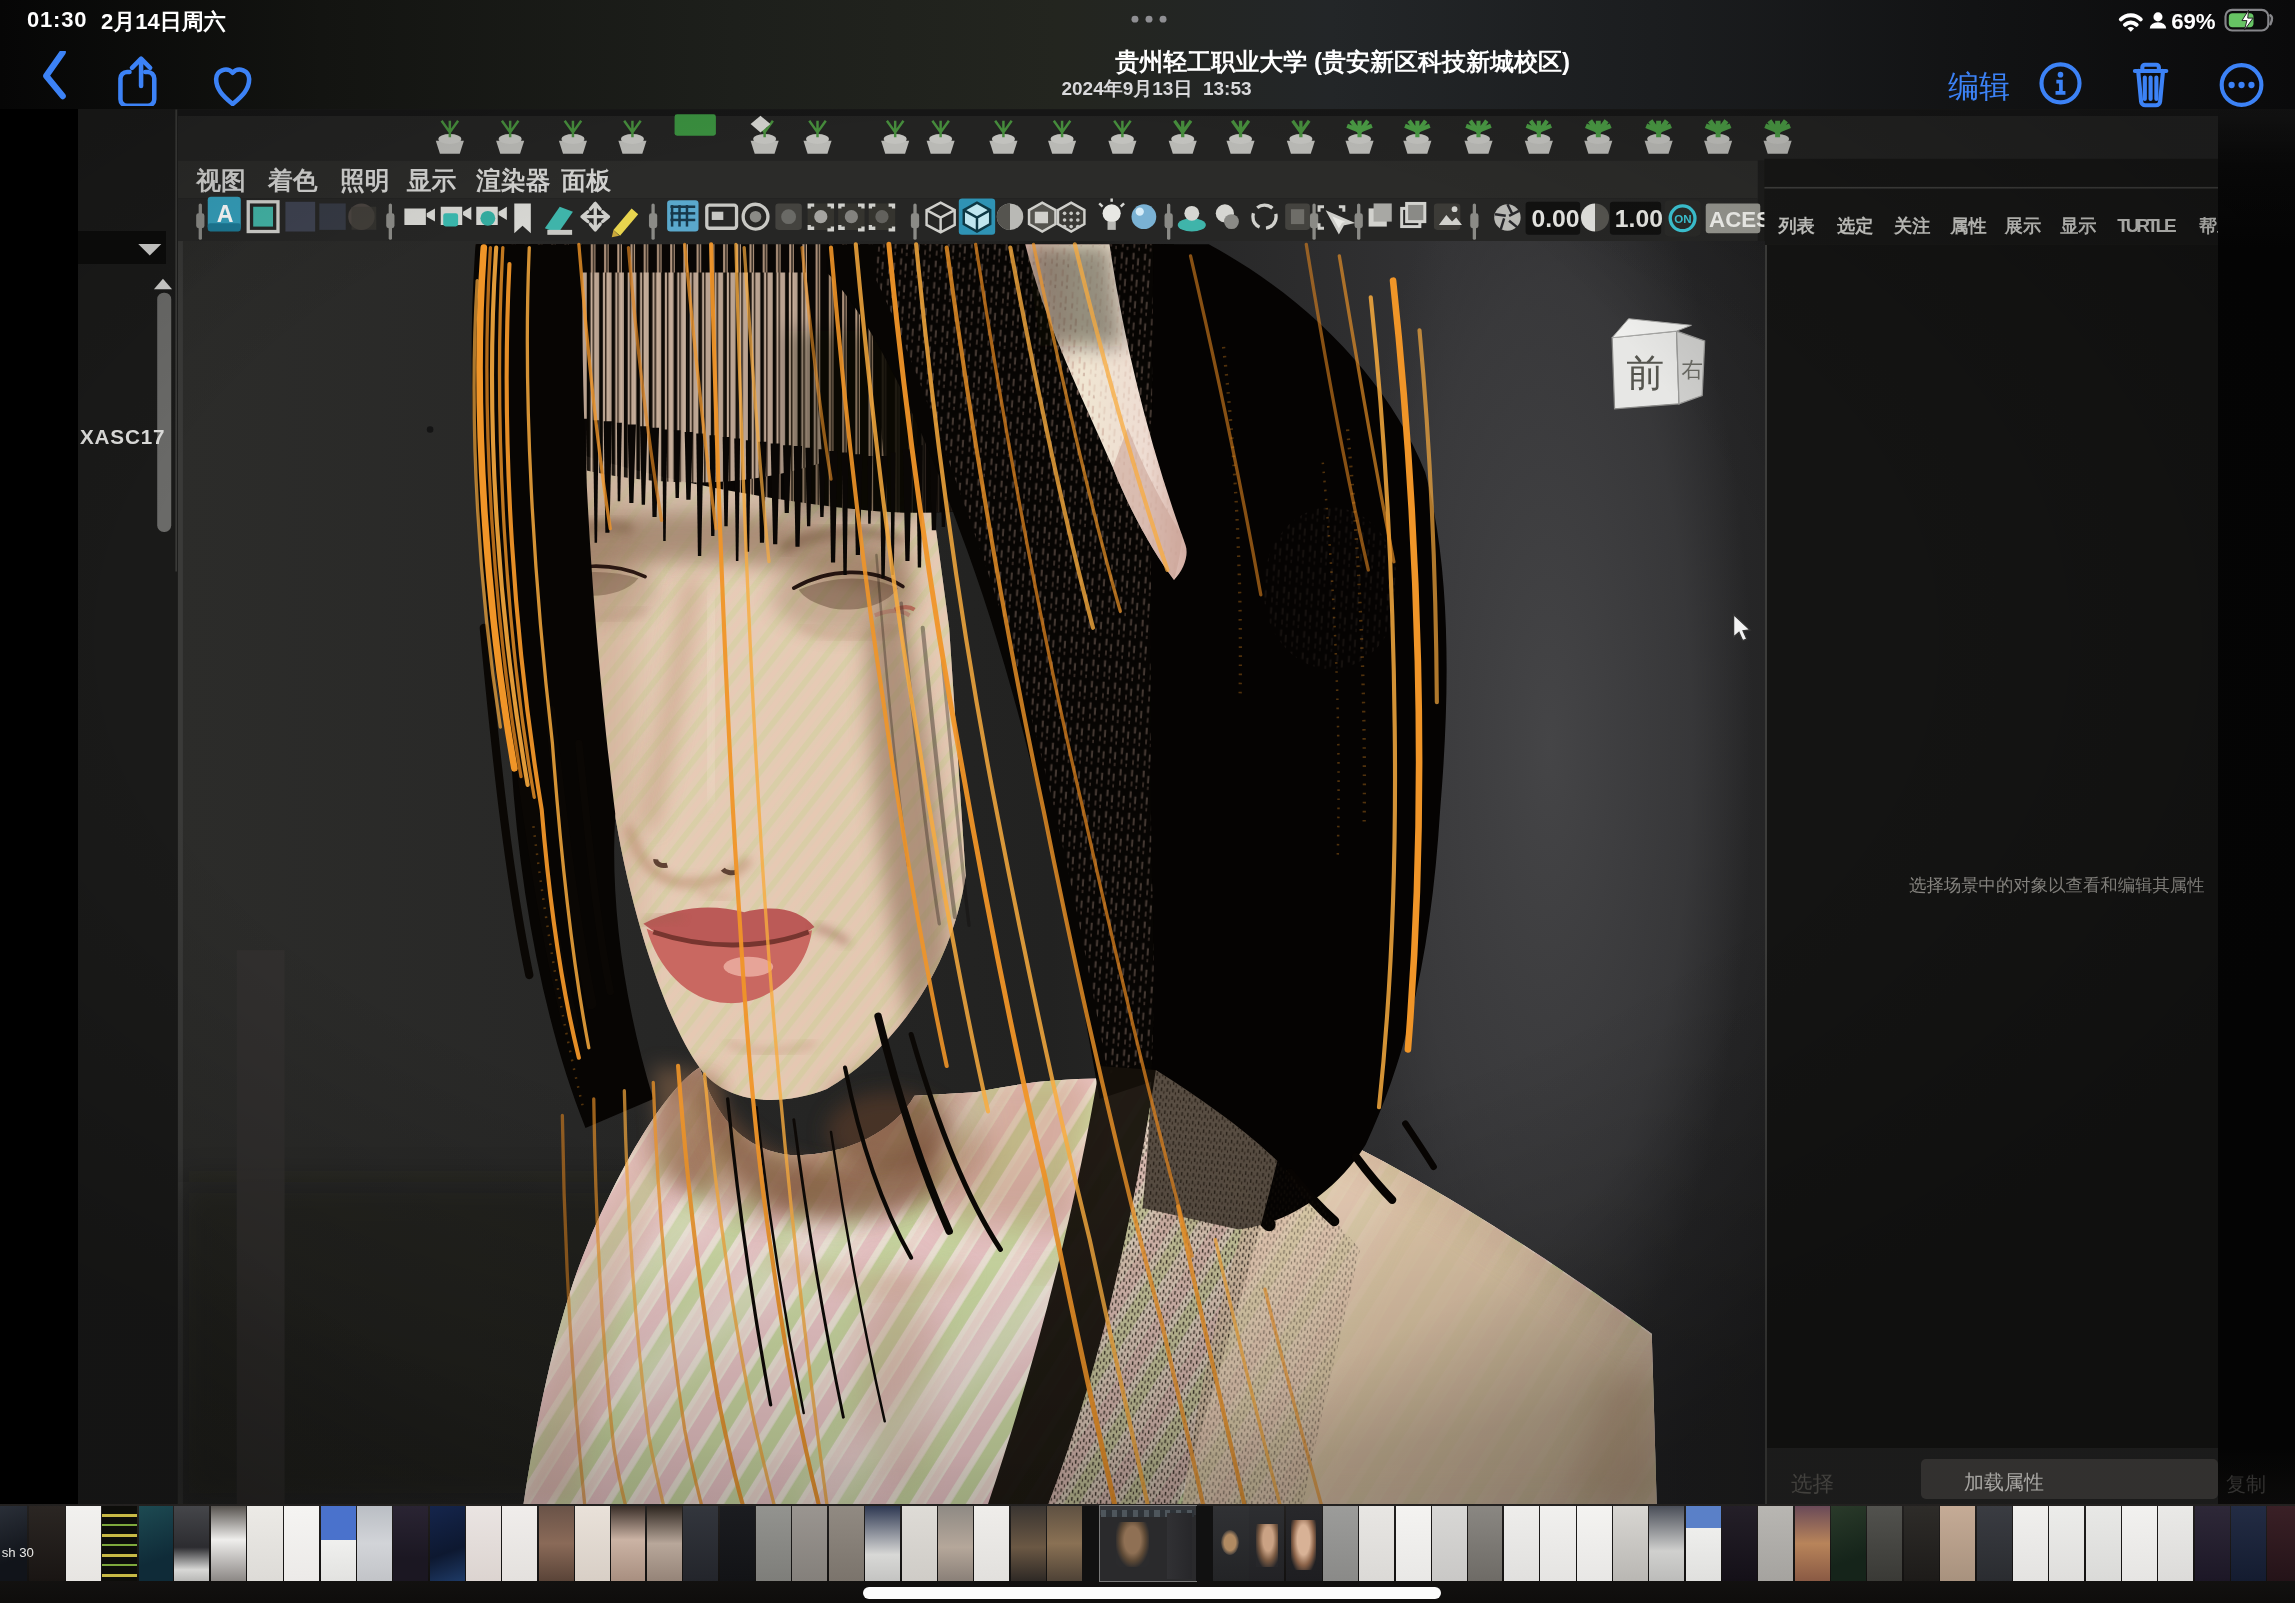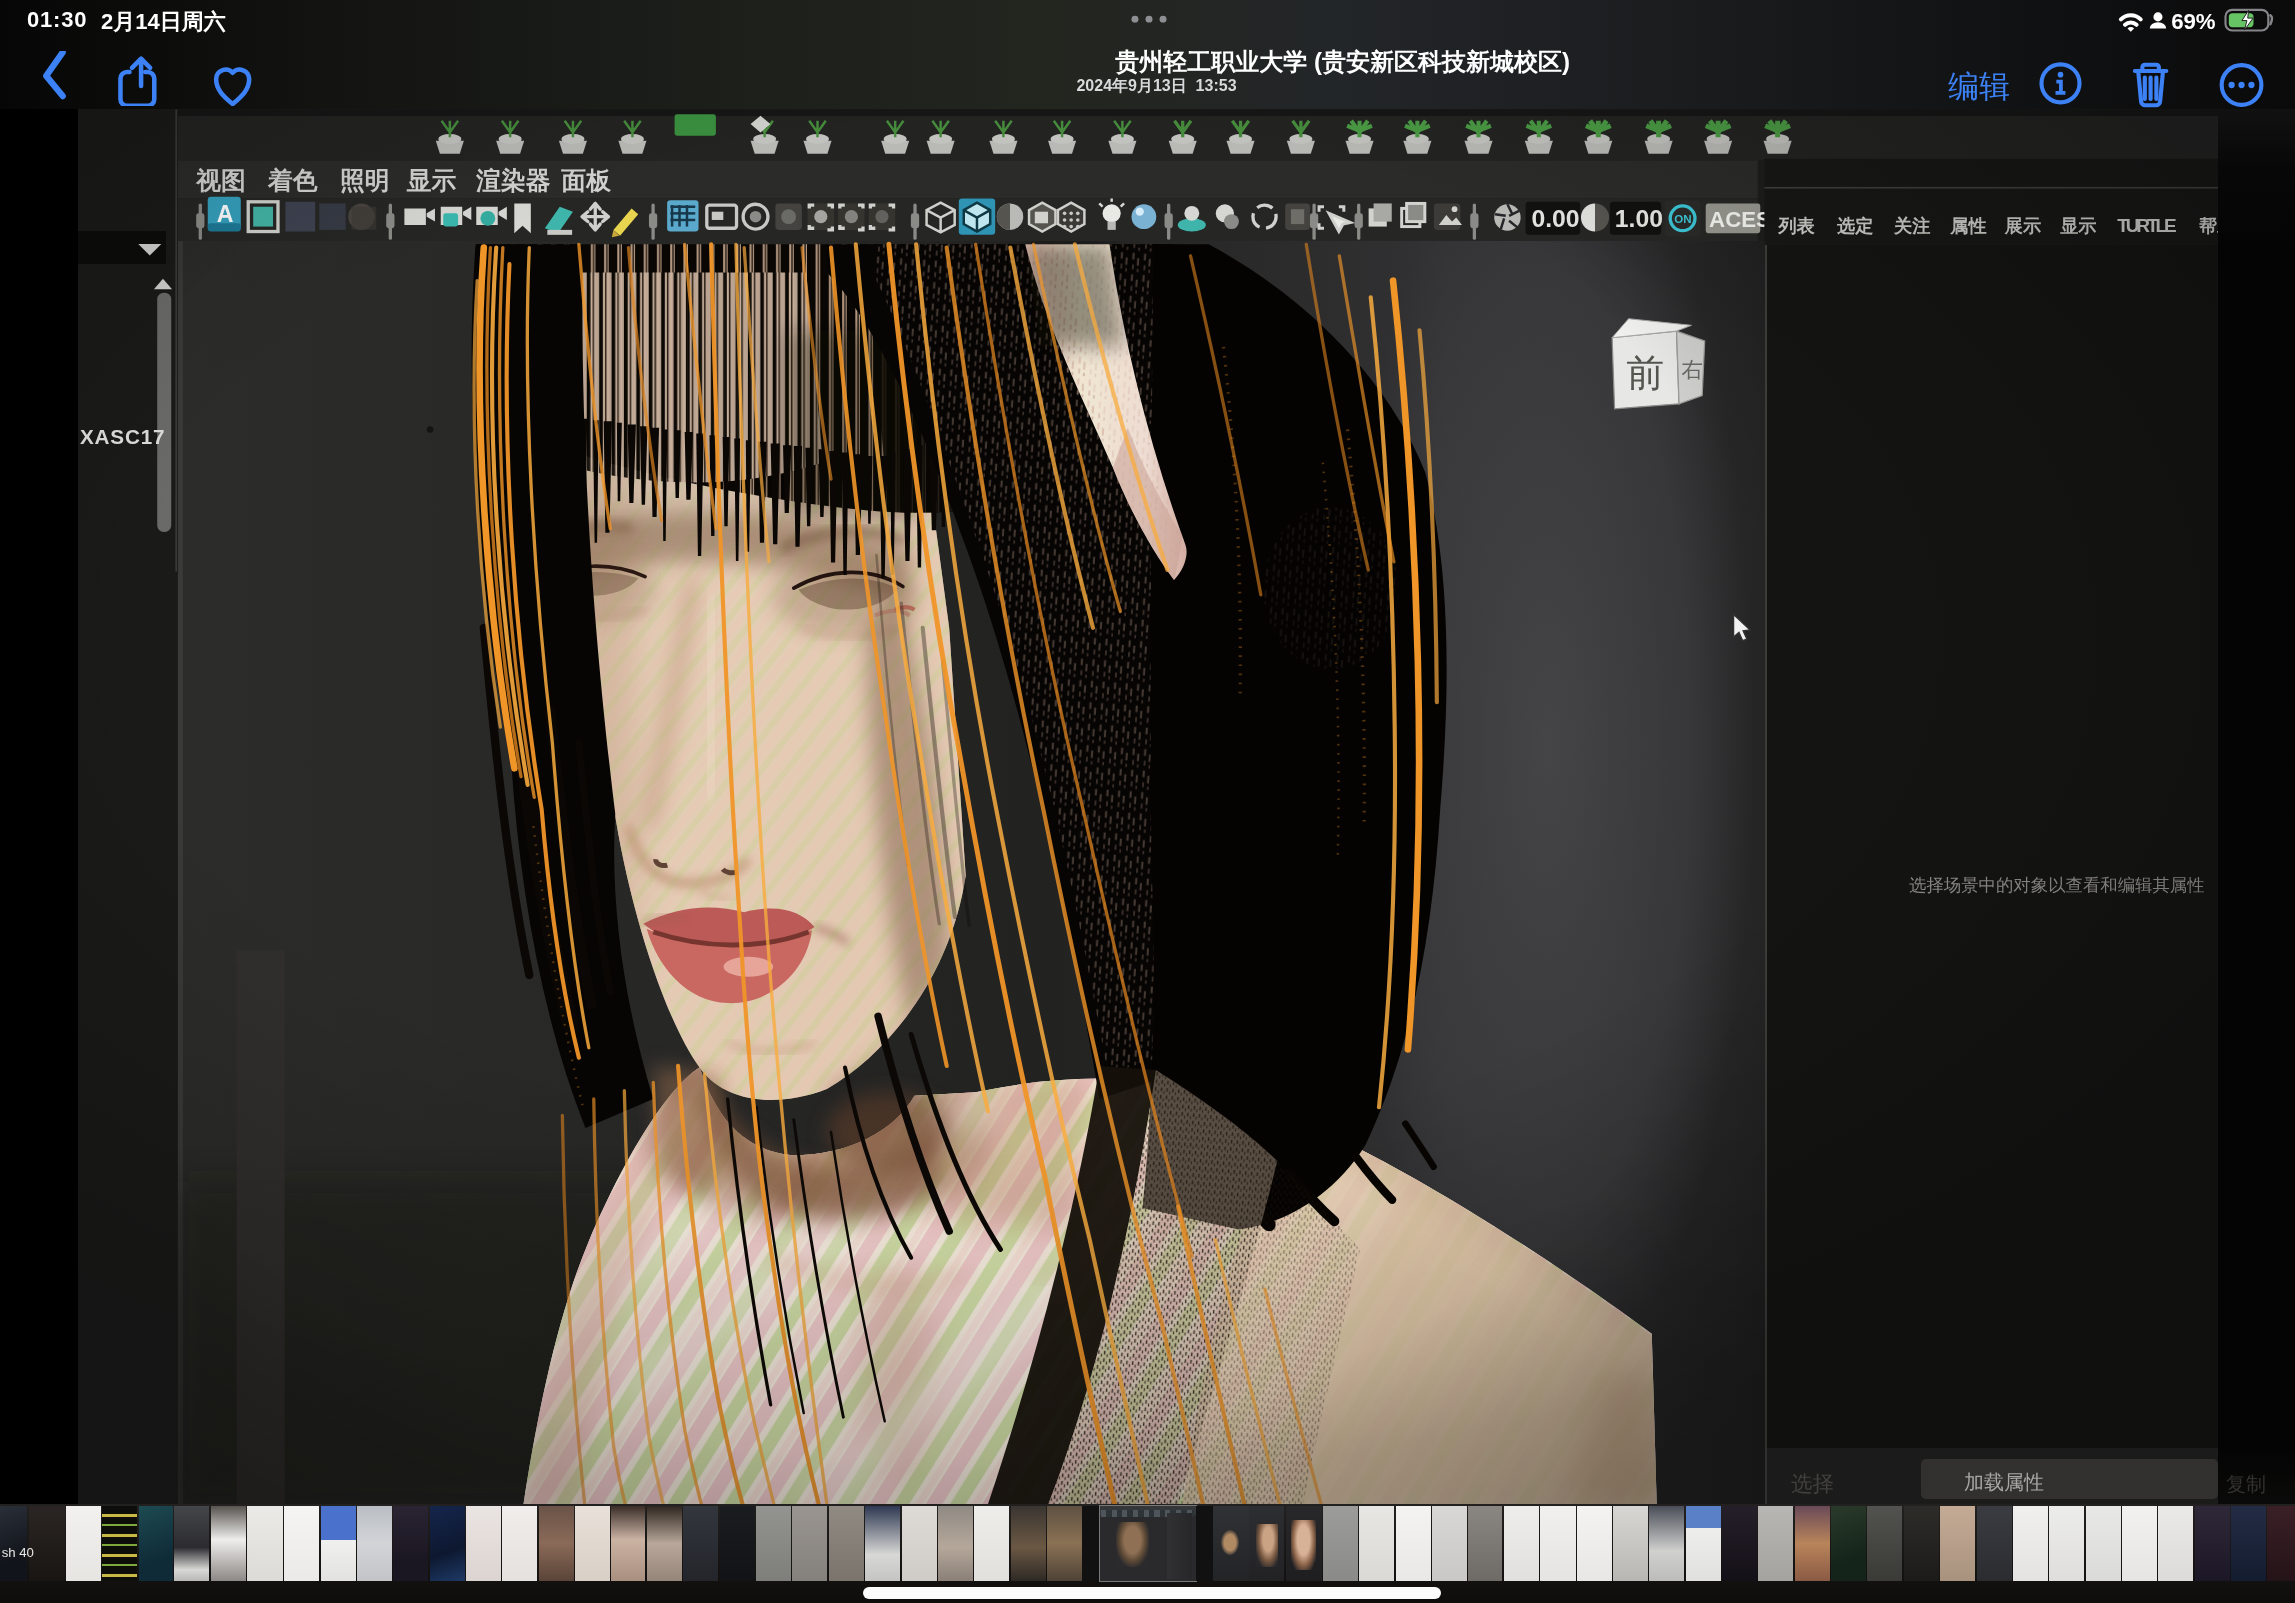--- a/index.html
+++ b/index.html
@@ -32,21 +32,21 @@
         </svg></div>
       <div style="position:absolute;left:33px;top:51px;width:231px;height:55px;"><svg width="231" height="55" viewBox="0 0 280 66">
           <path d="M35 12 L15 40 L35 64" fill="none" stroke="#3c82f6" stroke-width="7.5" stroke-linecap="round" stroke-linejoin="round" transform="translate(1,-11) scale(1,1.02)"></path>
           <g stroke="#3c82f6" stroke-width="5.5" fill="none" stroke-linecap="round" stroke-linejoin="round">
             <path d="M117 25 h-3 a8 8 0 0 0 -8 8 v25 a8 8 0 0 0 8 8 h25 a8 8 0 0 0 8 -8 v-25 a8 8 0 0 0 -8 -8 h-3"></path>
             <path d="M131 10 v32 M131 9 l-11 11 M131 9 l11 11"></path>
             <path d="M242 64 C230 54 222 46 222 34 a11.5 11.5 0 0 1 20 -8 a11.5 11.5 0 0 1 20 8 C262 46 254 54 242 64 Z"></path>
           </g>
         </svg></div>
       <div style="position:absolute;left:744px;top:46px;width:826px;text-align:right;font-size:24px;font-weight:bold;color:#fff;">贵州轻工职业大学 (贵安新区科技新城校区)</div>
-      <div style="position:absolute;left:826px;top:76px;width:661px;text-align:center;font-size:16px;font-weight:bold;color:#d9d9db;">2024年9月13日&nbsp; 13:53</div>
+      <div style="position:absolute;left:826px;top:76px;width:661px;text-align:center;font-size:19px;font-weight:bold;color:#d9d9db;">2024年9月13日&nbsp; 13:53</div>
       <div style="position:absolute;left:1948px;top:66px;font-size:31px;color:#3c82f6;">编辑</div>
       <div style="position:absolute;left:2039px;top:61px;width:248px;height:48px;"><svg width="248" height="48" viewBox="0 0 300 58">
           <g stroke="#3c82f6" fill="none">
             <circle cx="26" cy="27" r="23" stroke-width="5"></circle>
             <circle cx="26" cy="16.5" r="3.4" fill="#3c82f6" stroke="none"></circle>
             <path d="M21 25 h5.5 v13 M20 38.5 h12" stroke-width="4.5"></path>
             <g stroke-width="5" stroke-linecap="round">
               <path d="M116 12 h38 M125 12 v-4.5 a3 3 0 0 1 3 -3 h14 a3 3 0 0 1 3 3 V12"></path>
               <path d="M120 12 l3.5 37 a5 5 0 0 0 5 4.5 h13 a5 5 0 0 0 5 -4.5 L150 12"></path>
               <path d="M128 20 v26 M135 20 v26 M142 20 v26"></path>
@@ -730,21 +730,21 @@
     <div style="position:absolute;left:1940px;top:1506px;width:35px;height:75px;background:linear-gradient(180deg,#c5ab96,#a8927e);"></div>
     <div style="position:absolute;left:1977px;top:1506px;width:35px;height:75px;background:linear-gradient(180deg,#3a3c42,#2a2c30);"></div>
     <div style="position:absolute;left:2013px;top:1506px;width:35px;height:75px;background:linear-gradient(180deg,#f0efed,#e4e3e1);"></div>
     <div style="position:absolute;left:2049px;top:1506px;width:35px;height:75px;background:linear-gradient(180deg,#ececea,#dfdedc);"></div>
     <div style="position:absolute;left:2086px;top:1506px;width:35px;height:75px;background:linear-gradient(180deg,#e8e8e6,#dadad8);"></div>
     <div style="position:absolute;left:2122px;top:1506px;width:35px;height:75px;background:linear-gradient(180deg,#f2f1ef,#e6e5e3);"></div>
     <div style="position:absolute;left:2158px;top:1506px;width:35px;height:75px;background:linear-gradient(180deg,#eae9e7,#dcdbd9);"></div>
     <div style="position:absolute;left:2195px;top:1506px;width:35px;height:75px;background:linear-gradient(180deg,#2e2838,#1c1726);"></div>
     <div style="position:absolute;left:2231px;top:1506px;width:35px;height:75px;background:linear-gradient(180deg,#232c44,#141c30);"></div>
     <div style="position:absolute;left:2267px;top:1506px;width:28px;height:75px;background:linear-gradient(180deg,#3a2026,#241318);"></div>
-    <div style="position:absolute;left:1.7px;top:1545px;font-size:13.2px;color:#e8e8e6;">sh 40</div>
+    <div style="position:absolute;left:1.7px;top:1545px;font-size:13.2px;color:#e8e8e6;">sh 30</div>
     <div style="position:absolute;left:1101px;top:1510px;width:93px;height:6.6px;background:repeating-linear-gradient(90deg,#4e565c 0 5px,#2e3338 5px 10.7px);"></div>
     <div style="position:absolute;left:1116px;top:1522px;width:33px;height:45px;background:radial-gradient(ellipse at 50% 40%,#8f7054 0 35%,#5e4a36 55%,#2b2b2d 75%);border-radius:5px;"></div>
     <div style="position:absolute;left:1167px;top:1513px;width:25px;height:66px;background:linear-gradient(90deg,#313134,#27272a);"></div>
     <div style="position:absolute;left:1221px;top:1530px;width:18px;height:25px;background:radial-gradient(ellipse,#b08a62 0 45%,#2e2f32 75%);border-radius:50%;"></div>
     <div style="position:absolute;left:1256px;top:1524px;width:21.5px;height:43px;background:radial-gradient(ellipse at 55% 35%,#caa284 0 30%,#7a5a42 55%,#27272a 80%);"></div>
     <div style="position:absolute;left:1291px;top:1520px;width:25px;height:50px;background:radial-gradient(ellipse at 50% 40%,#d8b296 0 35%,#8a6248 60%,#202023 85%);"></div>
     <div style="position:absolute;left:863px;top:1587px;width:578px;height:12.4px;border-radius:6.6px;background:#fcfcfc;"></div>
 </div>
 
 </body></html>

